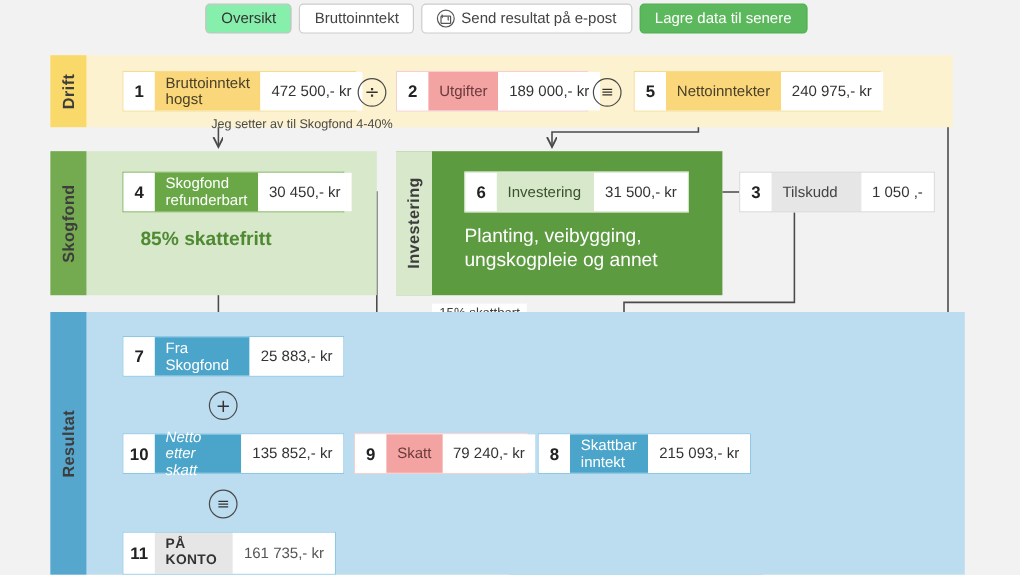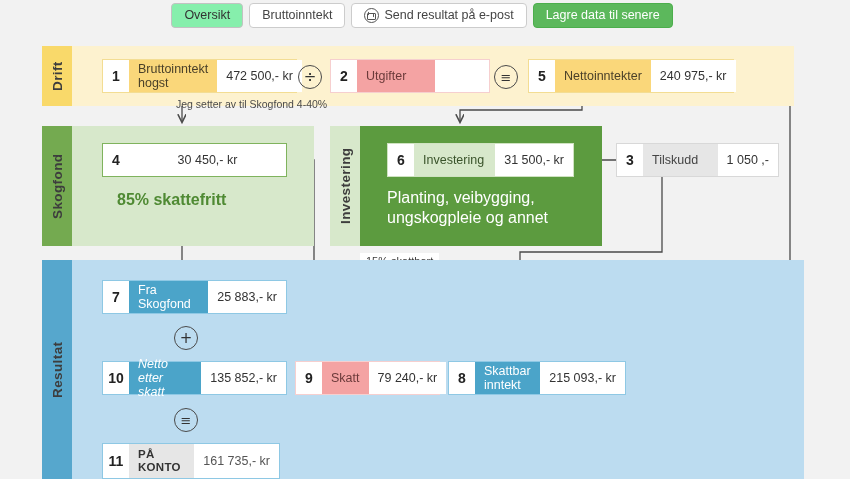--- a/index.html
+++ b/index.html
@@ -157,39 +157,41 @@
     <div class="num">1</div>
     <div class="lbl" style="width:85px;">Bruttoinntekt hogst</div>
     <div class="val">472 500,- kr</div>
   </div>
 
   <div class="op" style="left:298px;top:65px;">÷</div>
 
   <div class="node c-red" id="n2" style="left:330px;top:59px;width:160px;">
     <div class="num">2</div>
     <div class="lbl" style="width:60px;">Utgifter</div>
+    <div class="val">189 000,- kr</div>
   </div>
 
   <div class="op" style="left:494px;top:65px;font-size:13px;">≡</div>
 
   <div class="node c-yellow" id="n5" style="left:528px;top:59px;width:206px;">
     <div class="num">5</div>
     <div class="lbl" style="width:95px;">Nettoinntekter</div>
     <div class="val">240 975,- kr</div>
   </div>
 
   <div class="cap" style="left:176px;top:98px;">Jeg setter av til Skogfond 4-40%</div>
 
   <div class="band" id="band-skog">
     <div class="band-label">Skogfond</div>
     <div class="band-body"></div>
   </div>
 
   <div class="node c-green" id="n4" style="left:102px;top:143px;width:185px;">
     <div class="num">4</div>
+    <div class="lbl" style="width:75px;">Skogfond refunderbart</div>
     <div class="val">30 450,- kr</div>
   </div>
 
   <div class="cap green" style="left:117px;top:191px;">85% skattefritt</div>
 
   <div class="band" id="band-inv">
     <div class="band-label">Investering</div>
     <div class="band-body"></div>
   </div>
 

